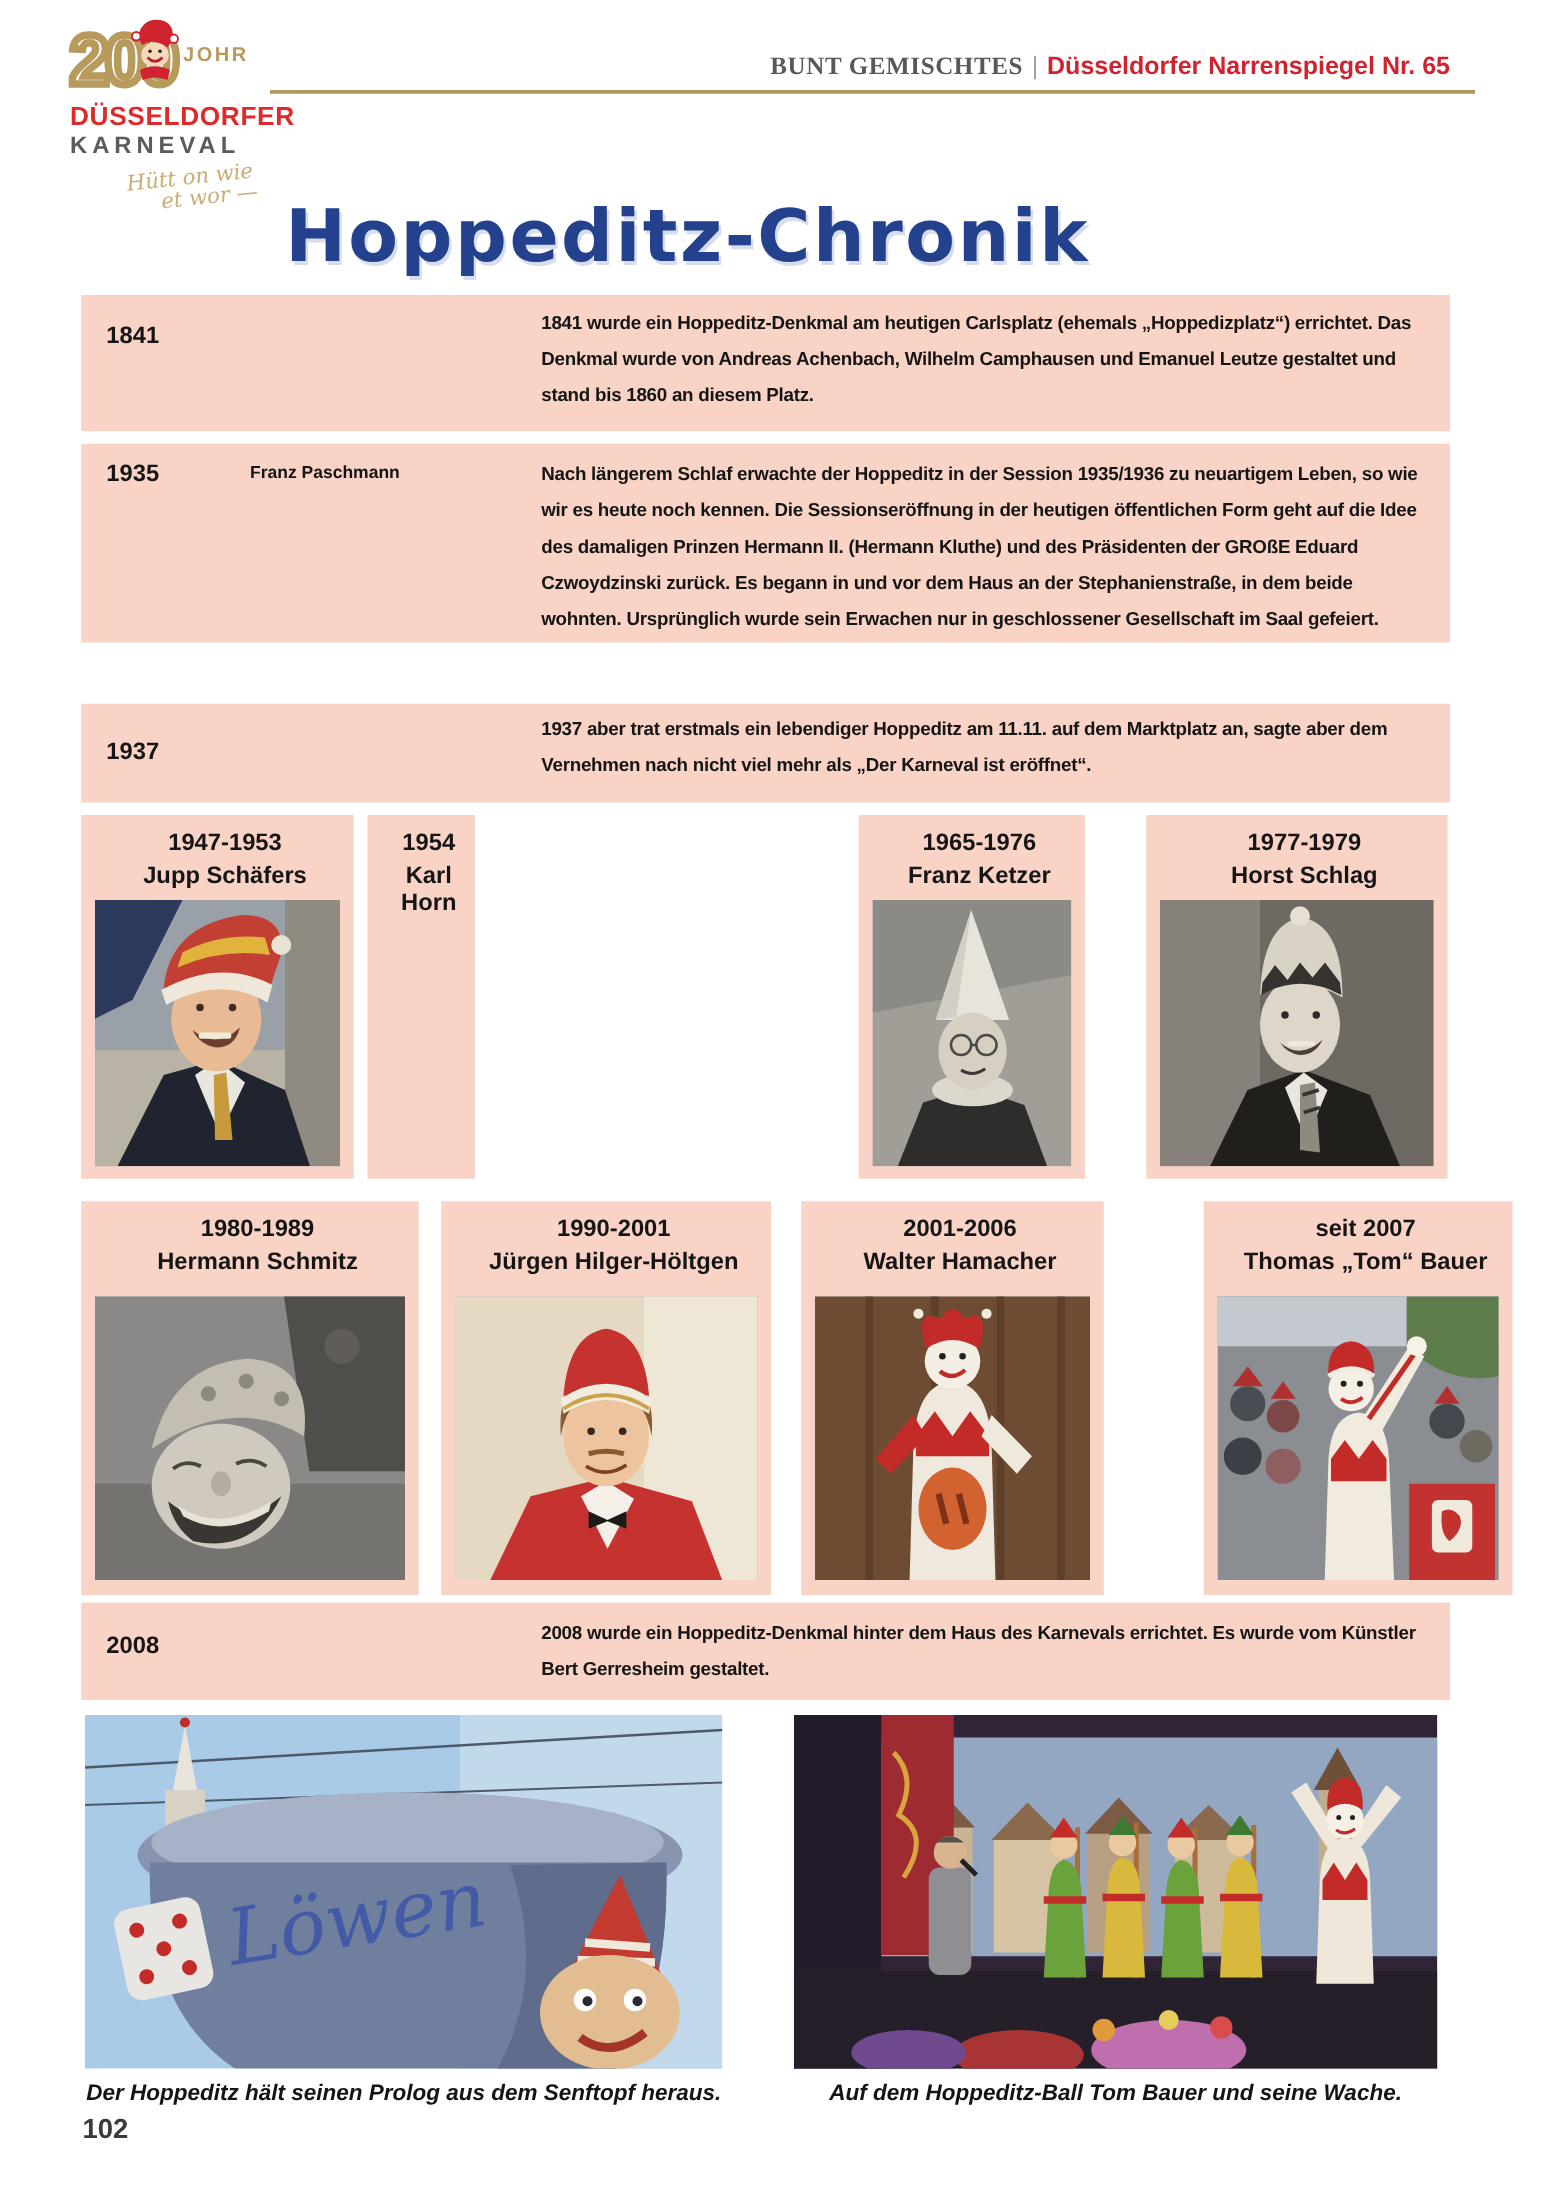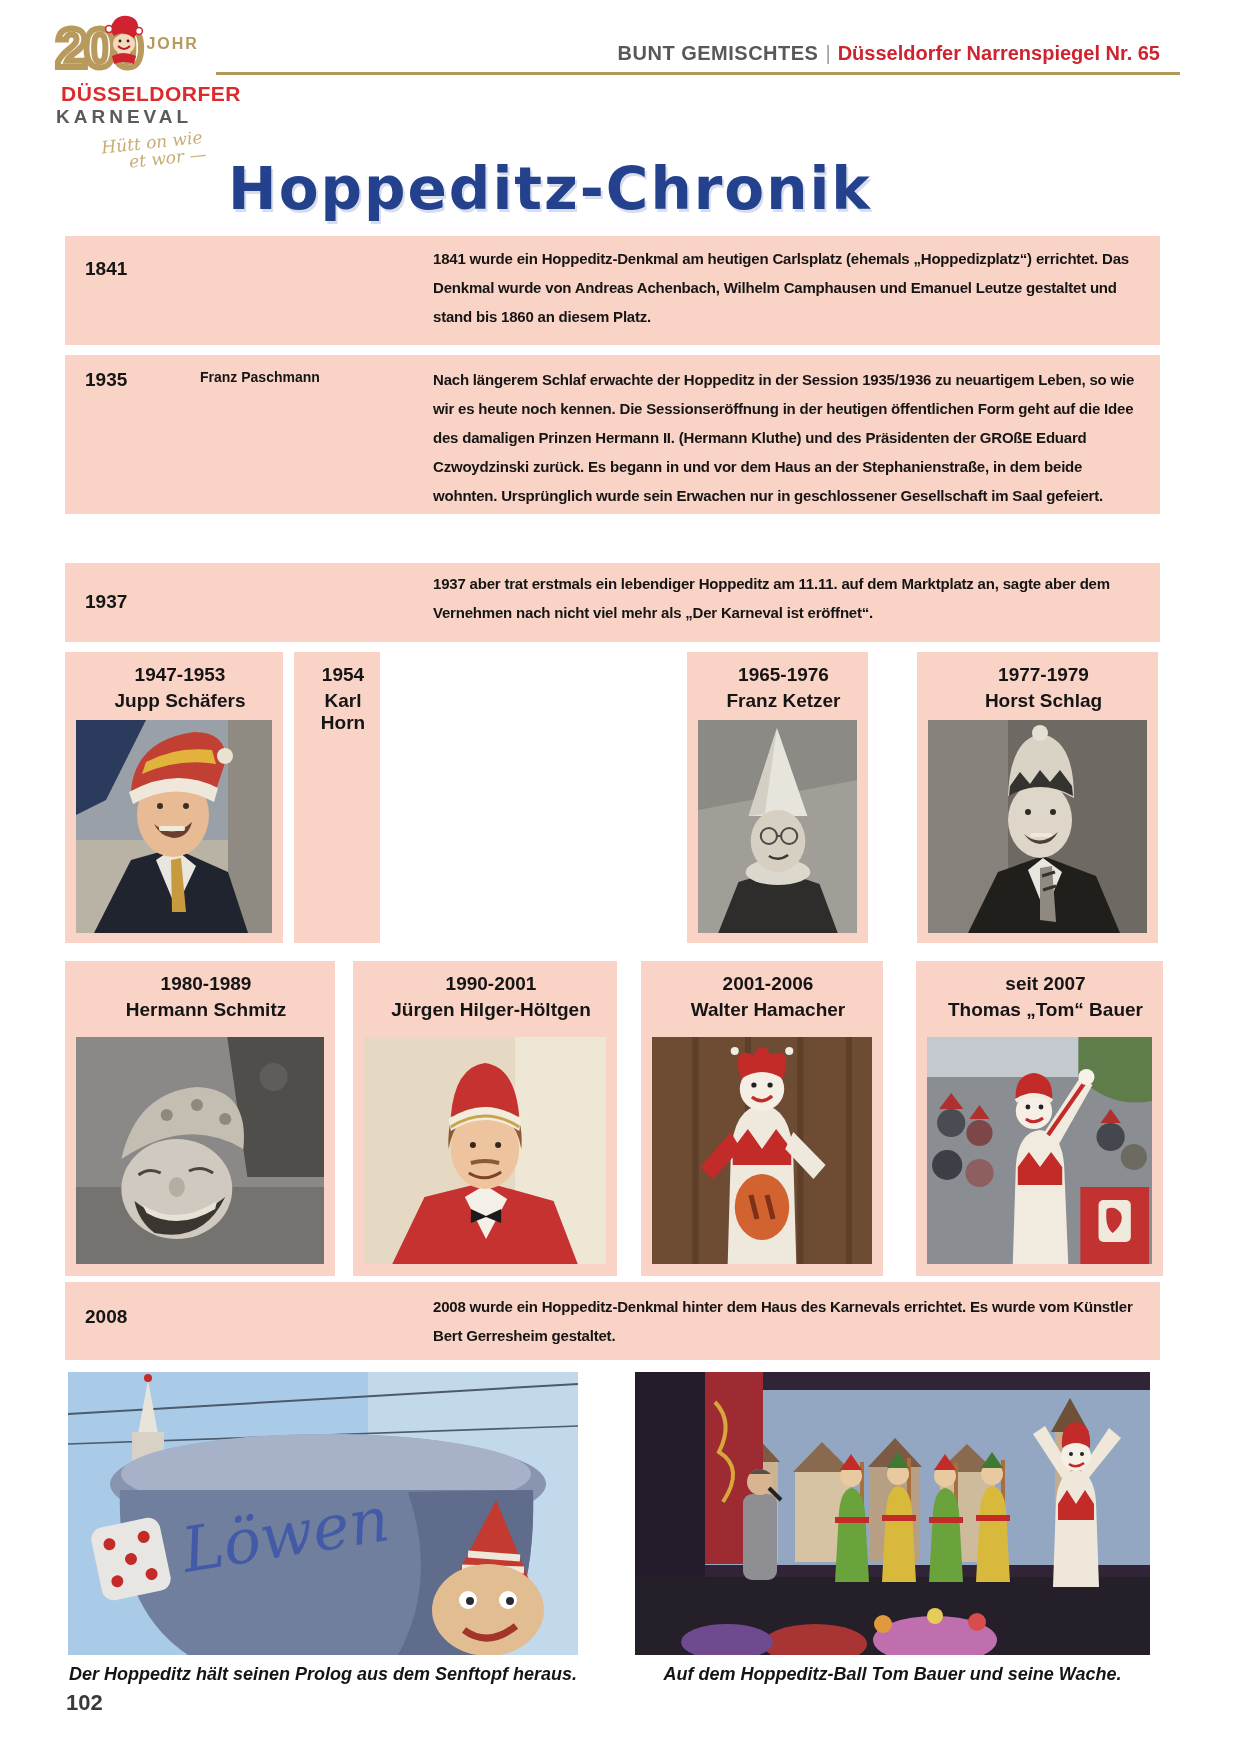--- a/index.html
+++ b/index.html
@@ -8,27 +8,27 @@
 
   
   .gold-line{position:absolute;left:216px;top:72px;width:964px;height:3px;background:#b3985c;}
   .logo{position:absolute;left:56px;top:18px;width:190px;}
   .logo-top{position:relative;height:62px;white-space:nowrap;}
   .logo-200{font-size:56px;font-weight:700;line-height:60px;color:#ffffff;
             -webkit-text-stroke:6px #b79a5c;letter-spacing:-3px;display:inline-block;}
   .logo-johr{display:inline-block;font-size:16px;font-weight:700;color:#b79a5c;
              letter-spacing:2px;vertical-align:18px;margin-left:6px;}
   .logo-jester{position:absolute;left:44px;top:-6px;width:46px;height:56px;}
-  .logo-dus{font-size:21px;font-weight:800;color:#dd2a2a;letter-spacing:.5px;margin-top:2px;text-align:center;}
+  .logo-dus{font-size:21px;font-weight:800;color:#dd2a2a;letter-spacing:.5px;margin-top:2px;}
   .logo-kar{font-size:19px;font-weight:700;color:#5b5b5b;letter-spacing:4px;}
   .logo-slogan{font-family:"DejaVu Serif",serif;font-style:italic;color:#c8ad74;
                font-size:17px;line-height:17px;transform:rotate(-6deg);margin:4px 0 0 46px;}
   .logo-slogan .l2{margin-left:26px;}
   .header-right{position:absolute;top:42px;right:79px;font-size:20px;font-weight:700;white-space:nowrap;}
-  .hr-section{color:#58585a;letter-spacing:.5px;}
+  .hr-section{color:#58585a;letter-spacing:.5px;font-family:Liberation Serif, serif;}
   .hr-sep{color:#a0a0a0;font-weight:400;margin:0 7px;}
   .hr-mag{color:#cf2430;}
 
   
   .title{position:absolute;left:40px;top:116px;width:1020px;text-align:center;
          font-family:"DejaVu Sans",sans-serif;font-size:58px;font-weight:900;
          color:#24418e;letter-spacing:2px;text-shadow:2px 3px 0 rgba(36,65,142,.18);}
 
   
   .pinkrow{position:absolute;left:65px;width:1095px;background:#f9d3c5;}
@@ -50,21 +50,21 @@
   .row-2008 .entry-text{top:10px;}
 
   
   .gcell{position:absolute;background:#f9d3c5;}
   .grow1{top:652px;height:291px;}
   .g1c1{left:65px;width:218px;} .g1c2{left:294px;width:86px;}
   .g1c3{left:392px;width:281px;} .g1c4{left:687px;width:181px;}
   .g1c5{left:917px;width:241px;}
   .grow2{top:961px;height:315px;}
   .g2c1{left:65px;width:270px;} .g2c2{left:353px;width:264px;}
-  .g2c3{left:641px;width:242px;} .g2c4{left:916px;width:247px;}
+  .g2c3{left:641px;width:242px;} .g2c4{left:963px;width:247px;}
   .g-years,.g-name{position:absolute;left:0;right:0;text-align:center;font-size:19px;font-weight:700;margin-left:12px;}
   .g-years{top:12px;} .g-name{top:38px;}
   .g-photo{position:absolute;left:11px;right:11px;top:68px;bottom:10px;overflow:hidden;background:#bdbdbd;}
   .grow2 .g-photo{top:76px;bottom:12px;}
   .g-photo svg{width:100%;height:100%;display:block;}
 
   
   figure{margin:0;padding:0;}
   .fig{position:absolute;top:1372px;height:283px;}
   .fig-left{left:68px;width:510px;}

